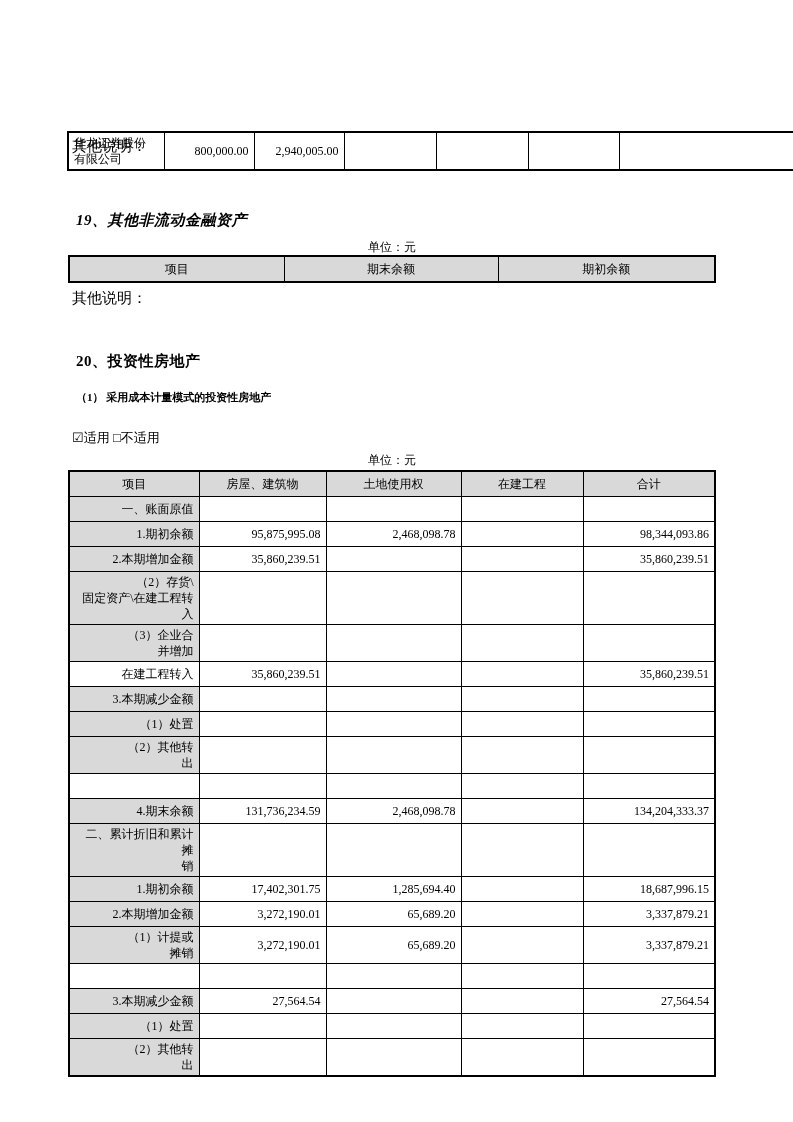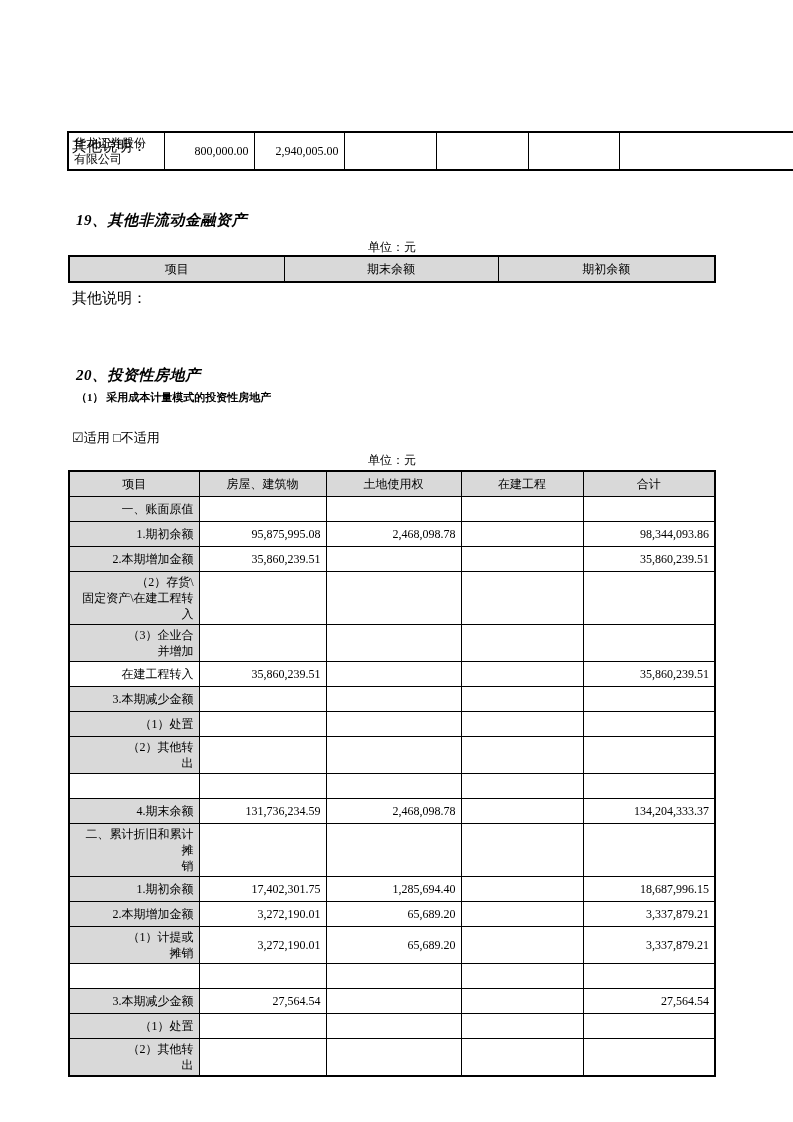--- a/index.html
+++ b/index.html
@@ -79,21 +79,21 @@
         <td class="hdr">项目</td>
         <td class="hdr">期末余额</td>
         <td class="hdr">期初余额</td>
       </tr>
     </tbody>
       </table>
   </div>
 
   <div class="abs notes" style="top:289px;left:72px;">其他说明：</div>
 
-  <div class="abs h1" style="top:366px;left:76px;font-style:italic;">20、投资性房地产</div>
+  <div class="abs h1" style="top:352px;left:76px;">20、投资性房地产</div>
   <div class="abs h2" style="top:390px;left:76px;">（1） 采用成本计量模式的投资性房地产</div>
 
   <div class="abs applicable" style="top:429px;left:72px;">
     <span class="box">☑</span><span>适用</span>
     <span class="box">□</span><span>不适用</span>
   </div>
 
   <div class="abs unit" style="top:452px;left:68px;">单位：元</div>
 
   <div class="abs" style="top:470px;left:68px;">

